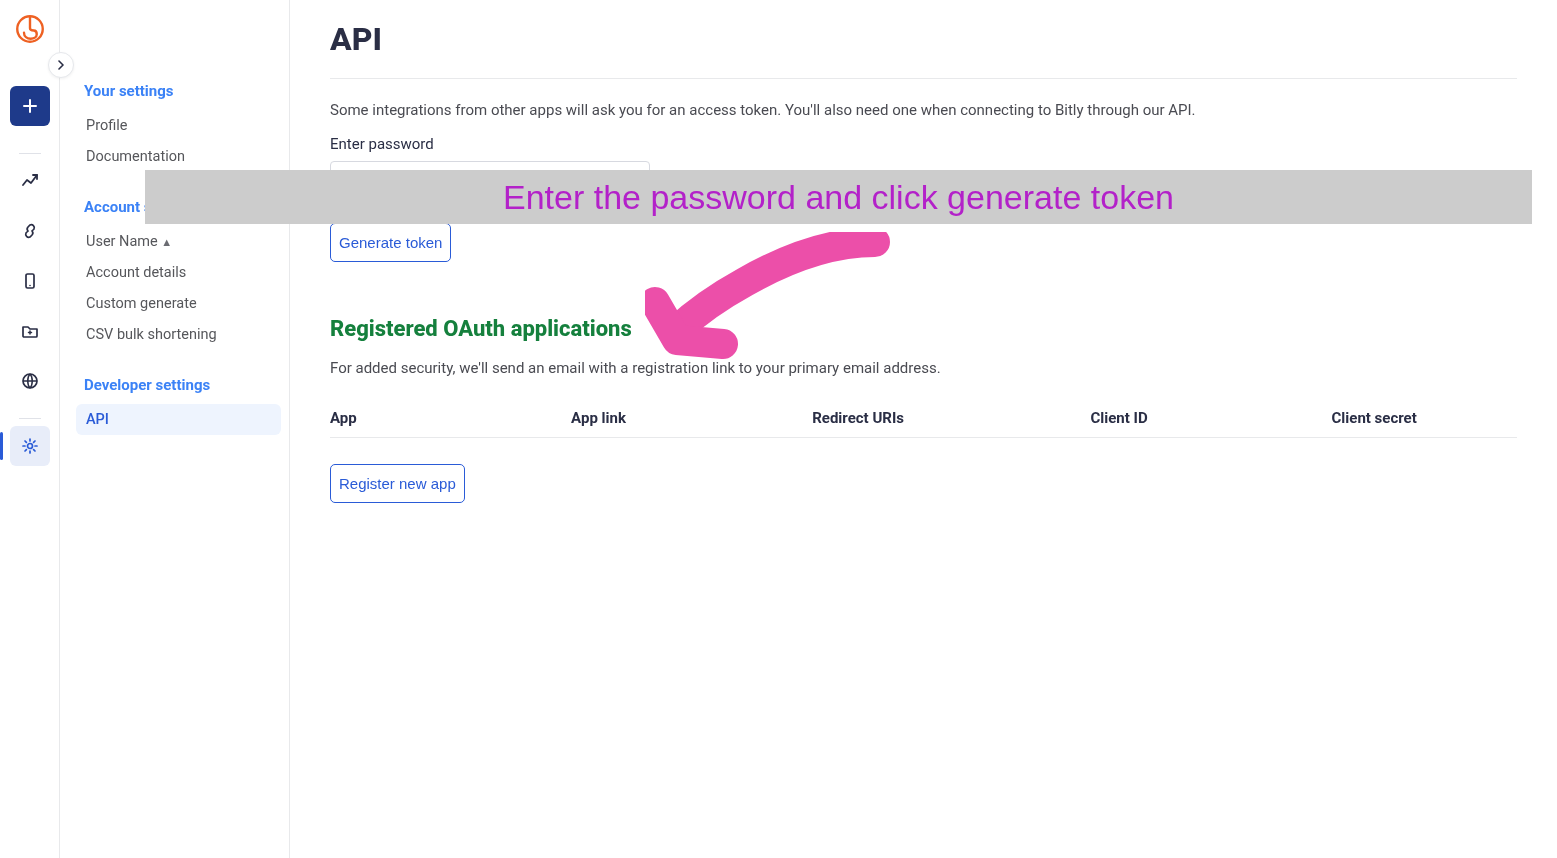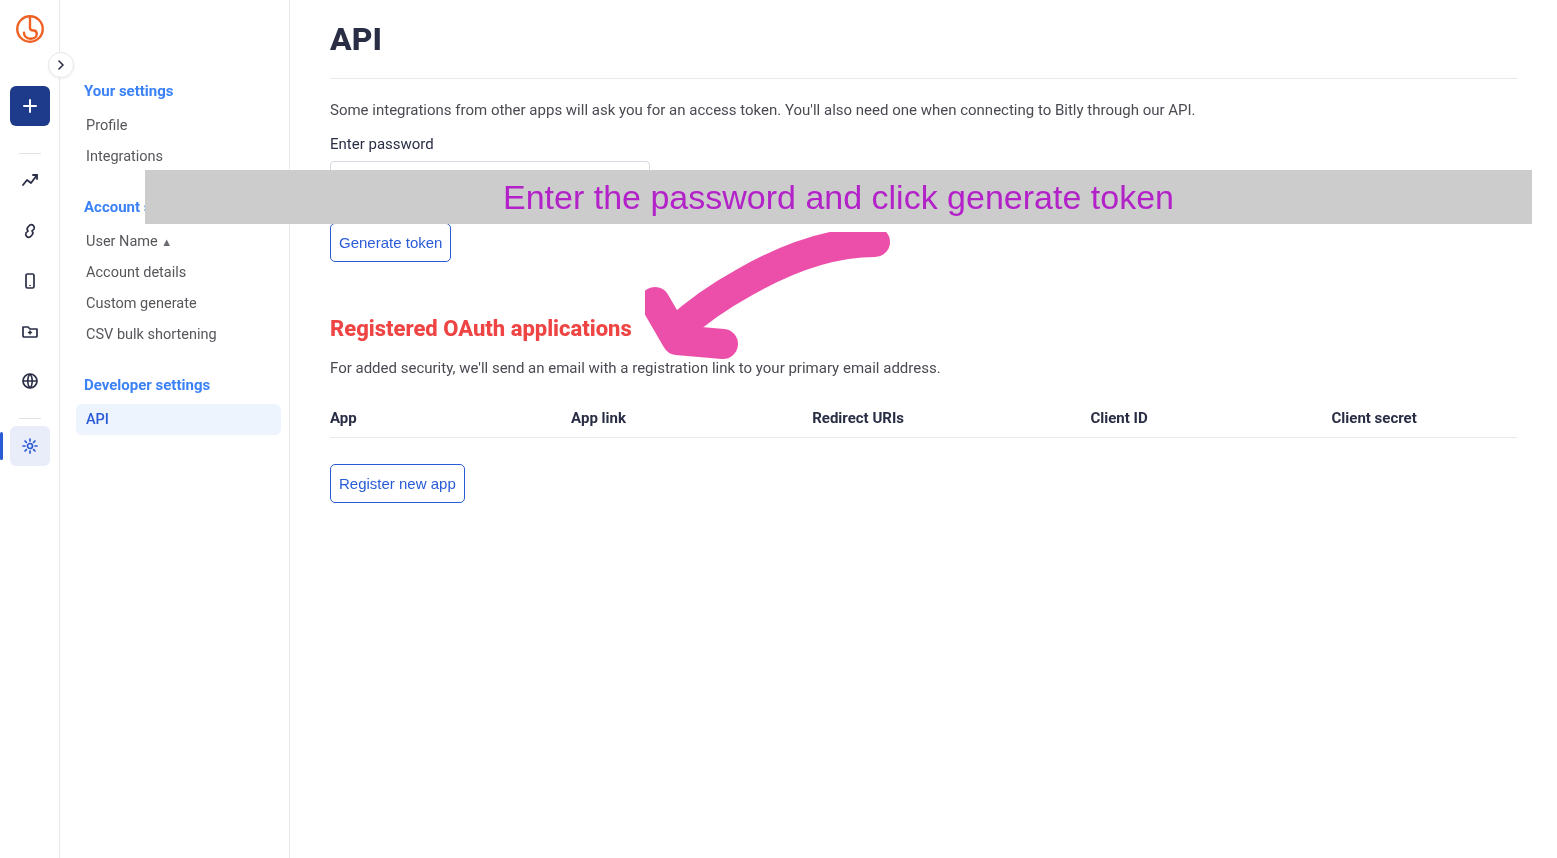--- a/index.html
+++ b/index.html
@@ -24,21 +24,21 @@
     .settings-bar a.item, .settings-bar div.item { display: block; font-size: 14.5px; color: #56575b; padding: 7px 10px; border-radius: 6px; cursor: pointer; text-decoration: none; }
     .settings-bar .item.active { background: #eef4fe; color: #2a5bd7; font-weight: 500;}
     .settings-bar .expand { display: flex; justify-content: space-between; align-items: center; }
     .settings-bar .expand .chev { font-size: 11px; color:#6b6c72;}
     
     
     .main { flex: 1; padding: 20px 40px 40px 40px; position: relative; overflow:auto;}
     .main h1 { font-size: 32px; font-weight: 800; color: #2a2e45; padding-bottom: 20px; border-bottom: 1px solid #e8e9eb; margin-bottom: 22px; }
     .main p.lead { color: #4a4b52; font-size: 15px; margin-bottom: 46px; }
     .main p.lead a { color: #2a5bd7; text-decoration: none; }
-    .main h2 { font-size: 22px; font-weight: 800; color:#ef4444; margin-bottom:18px; margin-top:54px;}
+    .main h2 { font-size: 22px; font-weight: 800; color:#15803d; margin-bottom:18px; margin-top:54px;}
     .main p.sub { color: #4a4b52; font-size: 15px; margin-bottom: 22px; }
     .main label { display:block; font-size:15px; color:#2a2e45; margin-bottom:8px; }
     .main input[type=password] { width: 320px; height: 40px; border: 1px solid #d7d9e0; border-radius: 4px; padding: 0 10px; font-size: 15px; margin-bottom:22px; }
     .btn-outline { display:inline-block; border: 1.5px solid #2a5bd7; color: #2a5bd7; background:#fff; border-radius: 5px; padding: 10px 8px; font-size: 15px; font-weight: 500; cursor: pointer; }
 
     
     .oauth-table { display:grid; grid-template-columns: 1.3fr 1.3fr 1.5fr 1.3fr 1fr; border-bottom:1px solid #e8e9eb; padding: 10px 0; margin-bottom:26px;}
     .oauth-table div { font-size:15px; font-weight:700; color:#2a2e45;}
 
     
@@ -115,21 +115,21 @@
           <path d="M9 2 v2 M9 14 v2 M2 9 h2 M14 9 h2 M4 4 l1.4 1.4 M12.6 12.6 L14 14 M4 14 l1.4-1.4 M12.6 5.4 L14 4" stroke="#2a5bd7" stroke-width="1.7" stroke-linecap="round"></path>
         </svg>
     </div>
   </div>
 
   <div class="settings-bar">
     <div style="height:58px;"></div>
     <div class="section">
       <h4>Your settings</h4>
       <a class="item">Profile</a>
-      <a class="item">Integrations</a>
+      <a class="item">Documentation</a>
     </div>
     <div class="section">
       <h4>Account settings</h4>
       <div class="item expand">
         <span>User Name</span>
         <span class="chev">▲</span>
       </div>
       <a class="item">Account details</a>
       <a class="item">Custom generate</a>
       <a class="item">CSV bulk shortening</a>

